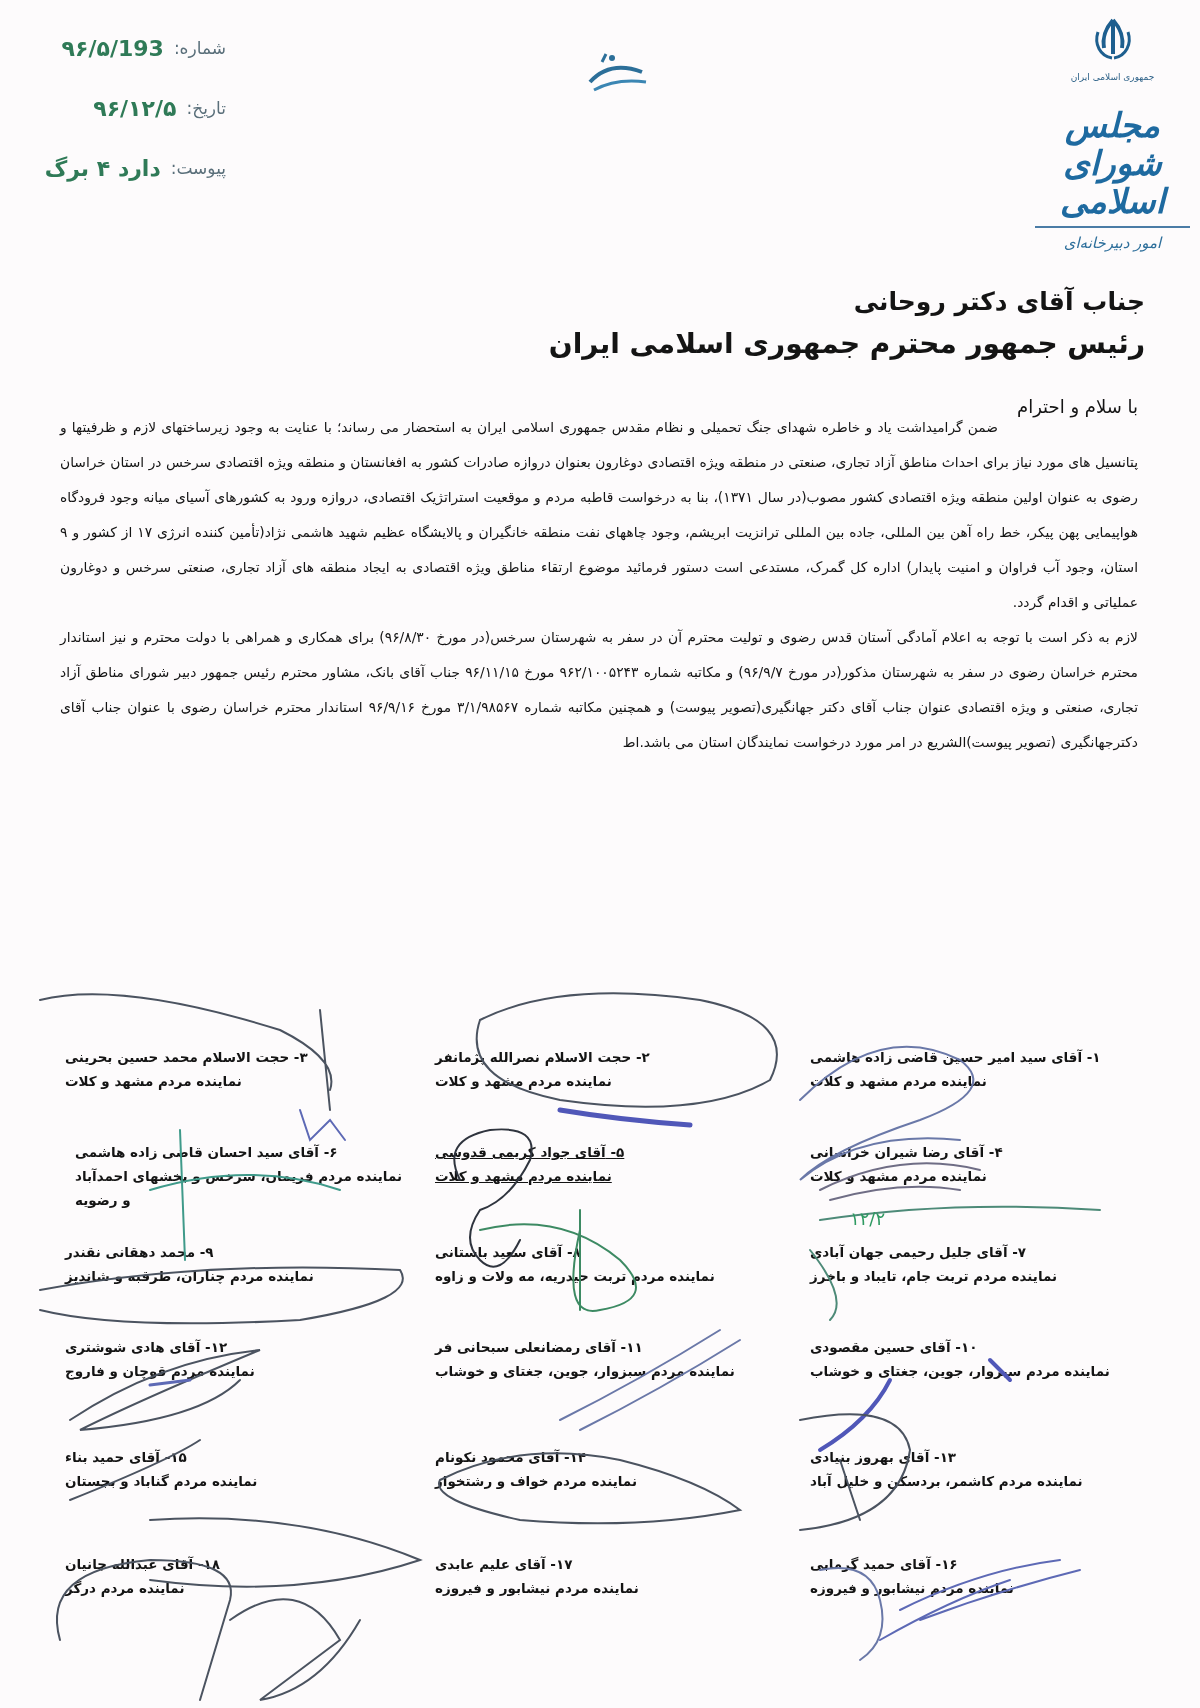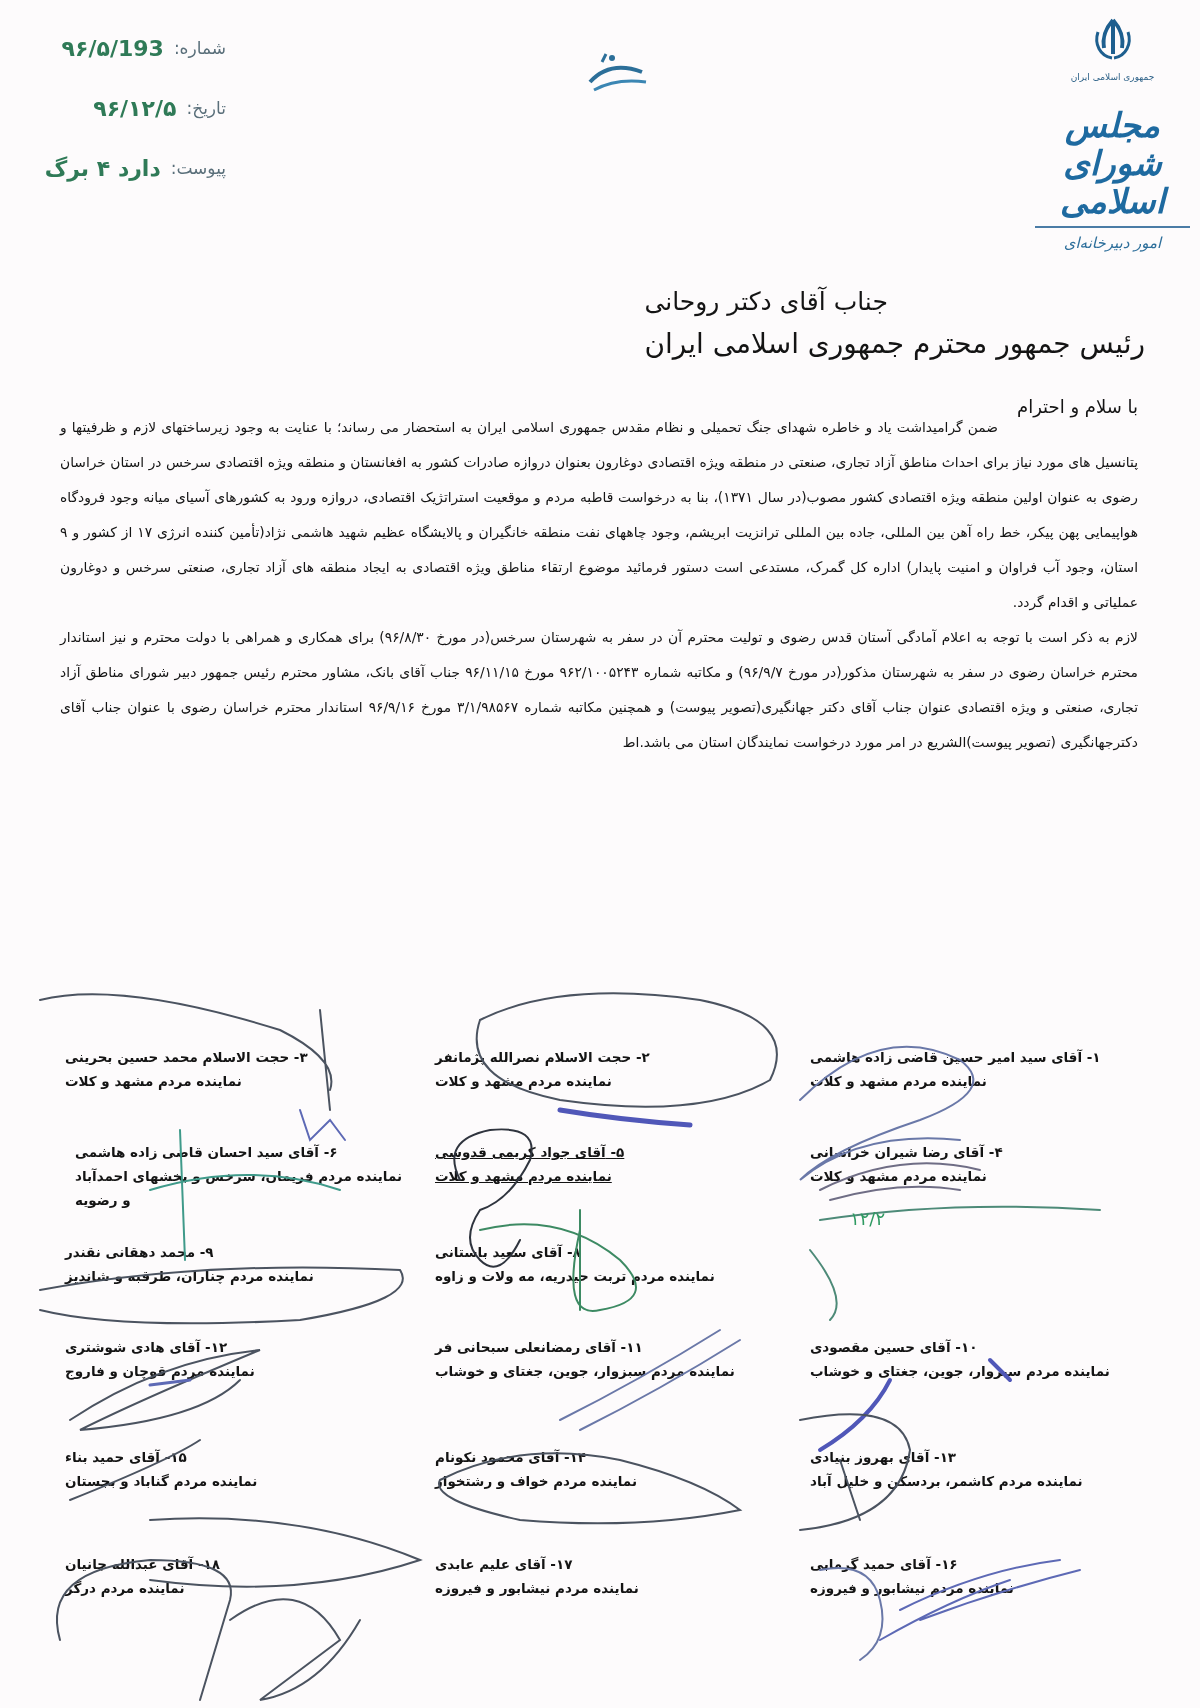--- a/index.html
+++ b/index.html
@@ -9,21 +9,21 @@
   .meta .row{height:60px;display:flex;align-items:center;gap:10px;justify-content:flex-start;}
   .meta .lbl{color:#5a6f7a;font-size:17px;}
   .meta .val{font-weight:bold;letter-spacing:1px;}
   .bismillah{position:absolute;left:580px;top:50px;width:80px;height:50px;}
   .logo{position:absolute;left:1025px;top:10px;width:175px;height:240px;text-align:center;direction:rtl;}
   .logo .emblem{width:50px;height:50px;margin:4px auto 0;}
   .logo .small{font-size:9px;color:#2a5f86;margin-top:4px;}
   .logo .big{font-family:"DejaVu Serif",serif;font-size:34px;line-height:38px;color:#1e6aa0;font-style:italic;font-weight:bold;margin-top:24px;}
   .logo .hr{height:2px;background:#4a7ca6;margin:6px 10px;}
   .logo .sub{font-size:15px;color:#2e6f9b;font-style:italic;}
-  .addressee{position:absolute;right:55px;top:280px;direction:rtl;text-align:left;font-weight:normal;}
+  .addressee{position:absolute;right:55px;top:280px;direction:rtl;text-align:right;font-weight:bold;}
   .addressee .l1{font-size:25px;line-height:44px;}
   .addressee .l2{font-size:28px;line-height:40px;}
   .greeting{position:absolute;right:62px;top:396px;direction:rtl;font-size:18px;}
   .body{position:absolute;left:60px;right:62px;top:410px;direction:rtl;text-align:justify;font-size:13.8px;line-height:35px;}
   .body p{margin:0;}
   .body .indent{text-indent:140px;}
   .signers{position:absolute;left:20px;right:20px;top:1040px;height:640px;}
   .sig{position:absolute;direction:rtl;text-align:left;font-weight:bold;font-size:13.5px;line-height:24px;width:340px;}
   .sig .name{display:block;}
   .sig .rep{display:block;}
@@ -101,20 +101,24 @@
     </div>
     <div class="sig" style="right:405px;top:100px;text-decoration:underline;">
       <span class="name"><span>۵</span>- <span>آقای جواد کریمی قدوسی</span></span>
       <span class="rep">نماینده مردم مشهد و کلات</span>
     </div>
     <div class="sig" style="right:775px;top:100px;width:330px;">
       <span class="name"><span>۶</span>- <span>آقای سید احسان قاضی زاده هاشمی</span></span>
       <span class="rep">نماینده مردم فریمان، سرخس و بخشهای احمدآباد و رضویه</span>
     </div>
 
+    <div class="sig" style="right:30px;top:200px;">
+      <span class="name"><span>۷</span>- <span>آقای جلیل رحیمی جهان آبادی</span></span>
+      <span class="rep">نماینده مردم تربت جام، تایباد و باخرز</span>
+    </div>
     <div class="sig" style="right:405px;top:200px;">
       <span class="name"><span>۸</span>- <span>آقای سعید باستانی</span></span>
       <span class="rep">نماینده مردم تربت حیدریه، مه ولات و زاوه</span>
     </div>
     <div class="sig" style="right:775px;top:200px;">
       <span class="name"><span>۹</span>- <span>محمد دهقانی نقندر</span></span>
       <span class="rep">نماینده مردم چناران، طرقبه و شاندیز</span>
     </div>
 
     <div class="sig" style="right:30px;top:295px;">

